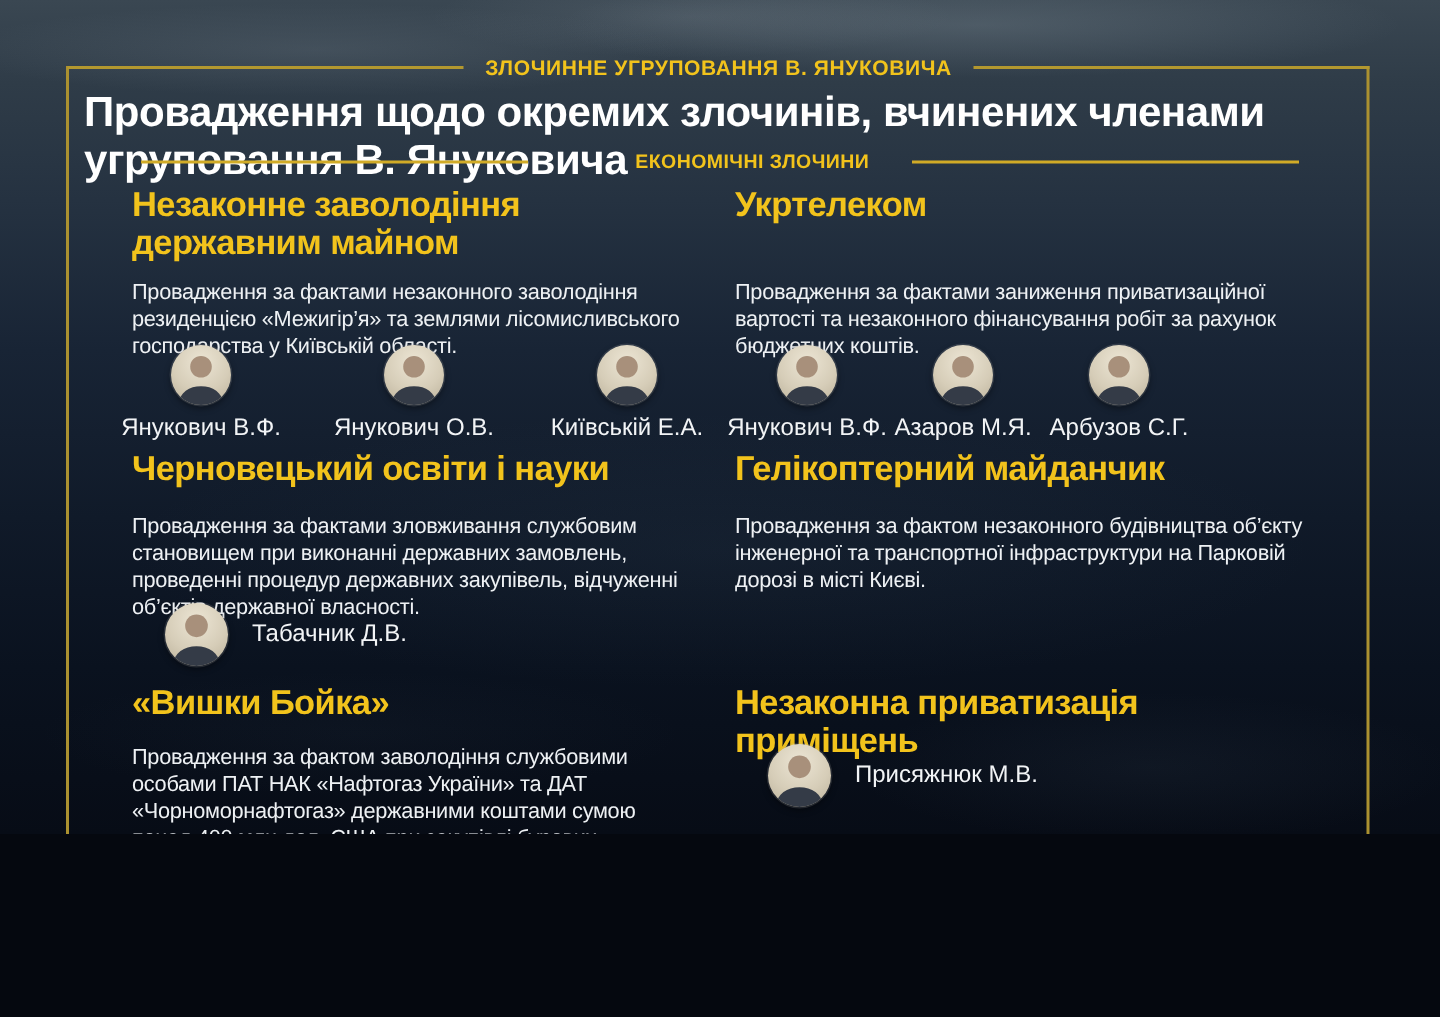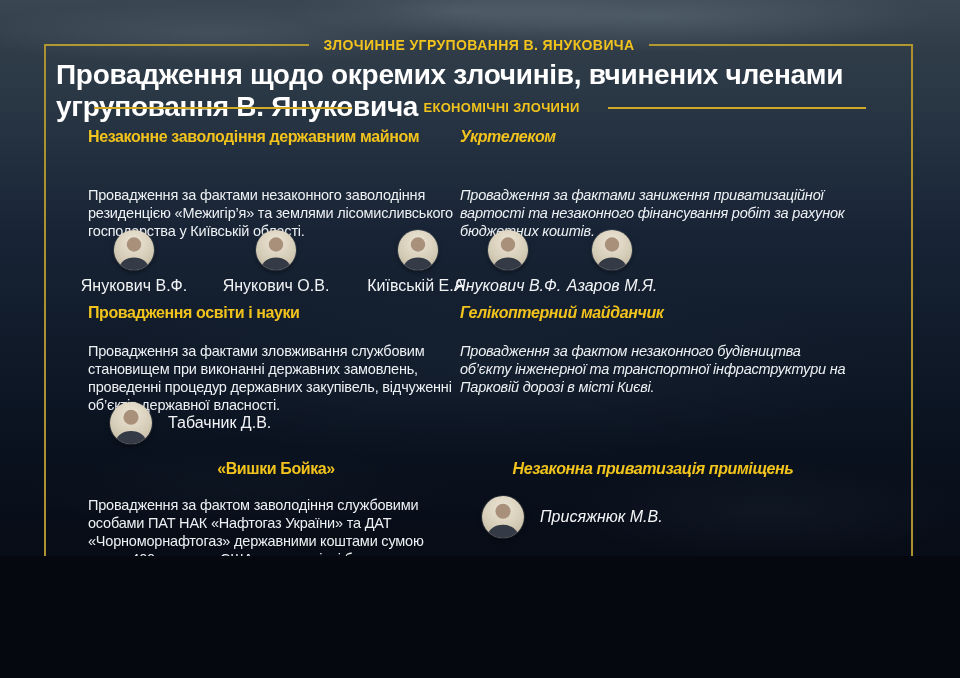--- a/index.html
+++ b/index.html
@@ -25,29 +25,29 @@
   .main-title{
     position:absolute;left:56px;right:56px;top:59px;margin:0;text-align:left;
     color:#ffffff;font-size:28px;font-weight:bold;letter-spacing:-.3px;
   }
   .section-divider{position:absolute;left:94px;right:94px;top:100px;display:flex;align-items:center;gap:28px;}
   .section-divider .hline{background:#d1ab27;}
   .section-label{color:#f2c31c;font-size:13px;font-weight:bold;letter-spacing:.3px;white-space:nowrap;padding-left:43px;}
 
   .case{position:absolute;}
   .c-l{left:88px;width:376px;}
-  .c-r{left:460px;width:386px;font-style:italic;}
+  .c-r{left:490px;width:386px;}
   .row1{top:124px;}
   .row2{top:300px;}
   .row3{top:456px;}
   .title{box-sizing:border-box;}
   .row1 .title{height:62px;}
   .row2 .title{height:42px;}
-  .row3 .title{height:40px;text-align:center;}
-  .case h2{margin:0;color:#f2c31c;font-size:16px;line-height:25px;font-weight:bold;letter-spacing:-.4px;}
+  .row3 .title{height:40px;}
+  .case h2{margin:0;color:#f2c31c;font-size:23px;line-height:25px;font-weight:bold;letter-spacing:-.4px;}
   .case p{margin:0;color:#eef1f4;font-size:14.5px;line-height:18px;letter-spacing:-.2px;}
   .row1 p{height:44px;}
   .row2 p{height:60px;}
   .row3 p{height:58px;}
 
   .persons{display:flex;align-items:center;}
   .persons.spread{justify-content:space-between;}
   .persons.triple{justify-content:flex-start;gap:8px;}
   .pcol{display:flex;flex-direction:column;align-items:center;width:92px;flex:0 0 auto;}
   .triple .pcol{width:96px;}
@@ -137,26 +137,35 @@
       </div>
       <div class="pcol">
         <span class="avatar">
             <svg viewBox="0 0 40 40" aria-hidden="true">
               <circle cx="20" cy="14.5" r="7.2" fill="#a8907b"></circle>
               <path d="M4 42c1.2-10 7.5-14.5 16-14.5S34.8 32 36 42z" fill="#343b47"></path>
             </svg>
           </span>
         <span class="pname">Азаров М.Я.</span>
       </div>
+      <div class="pcol">
+        <span class="avatar">
+            <svg viewBox="0 0 40 40" aria-hidden="true">
+              <circle cx="20" cy="14.5" r="7.2" fill="#a8907b"></circle>
+              <path d="M4 42c1.2-10 7.5-14.5 16-14.5S34.8 32 36 42z" fill="#343b47"></path>
+            </svg>
+          </span>
+        <span class="pname">Арбузов С.Г.</span>
+      </div>
     </div>
   </section>
 
   <section class="case c-l row2">
     <div class="title">
-      <h2>Провадження освіти і науки</h2>
+      <h2>Черновецький освіти і науки</h2>
     </div>
     <p>Провадження за фактами зловживання службовим становищем при виконанні державних замовлень, проведенні процедур державних закупівель, відчуженні об’єктів державної власності.</p>
     <div class="persons inline">
       <div class="pair">
         <span class="avatar">
             <svg viewBox="0 0 40 40" aria-hidden="true">
               <circle cx="20" cy="14.5" r="7.2" fill="#a8907b"></circle>
               <path d="M4 42c1.2-10 7.5-14.5 16-14.5S34.8 32 36 42z" fill="#343b47"></path>
             </svg>
           </span>

